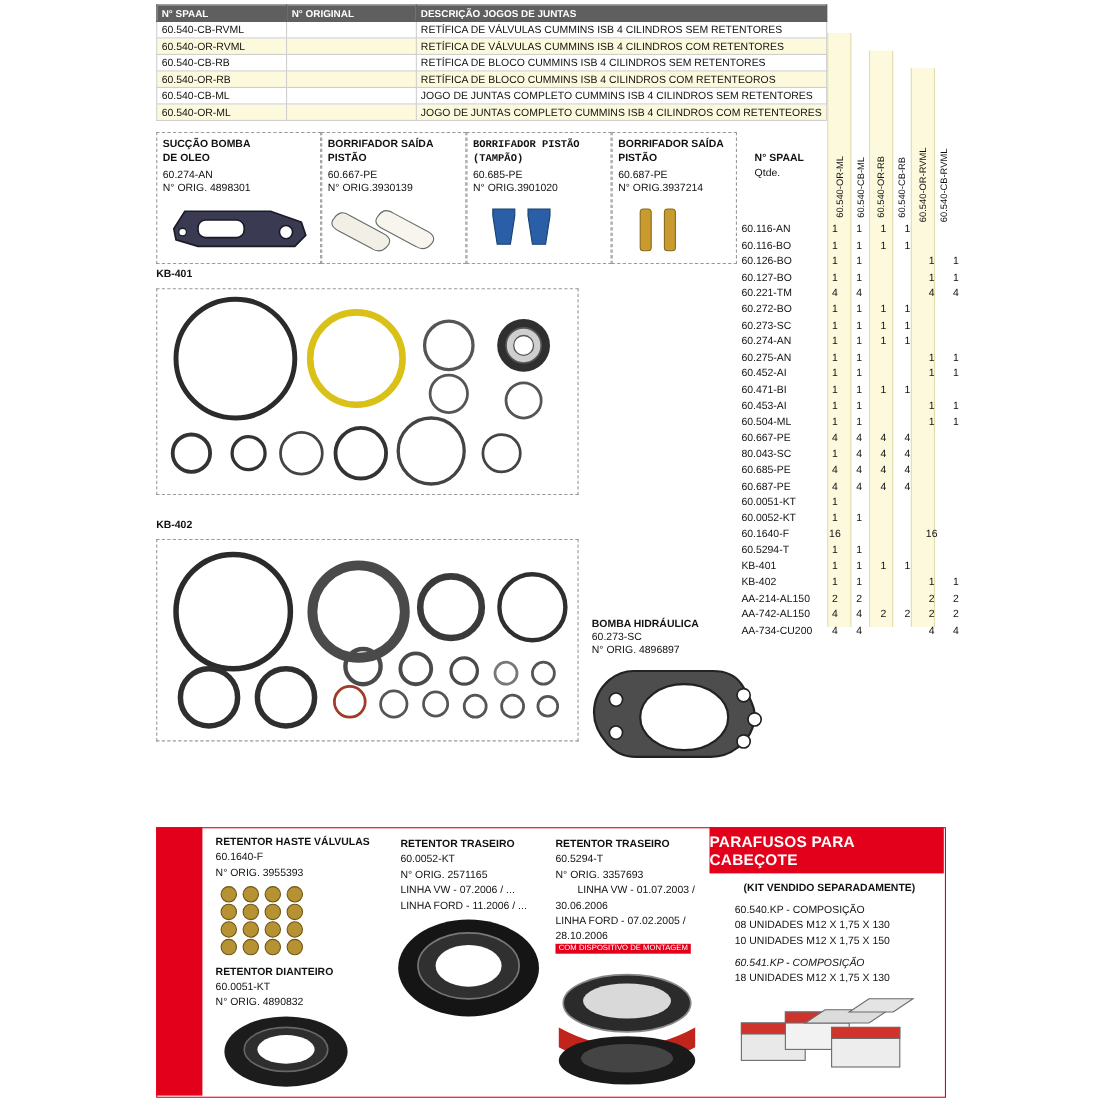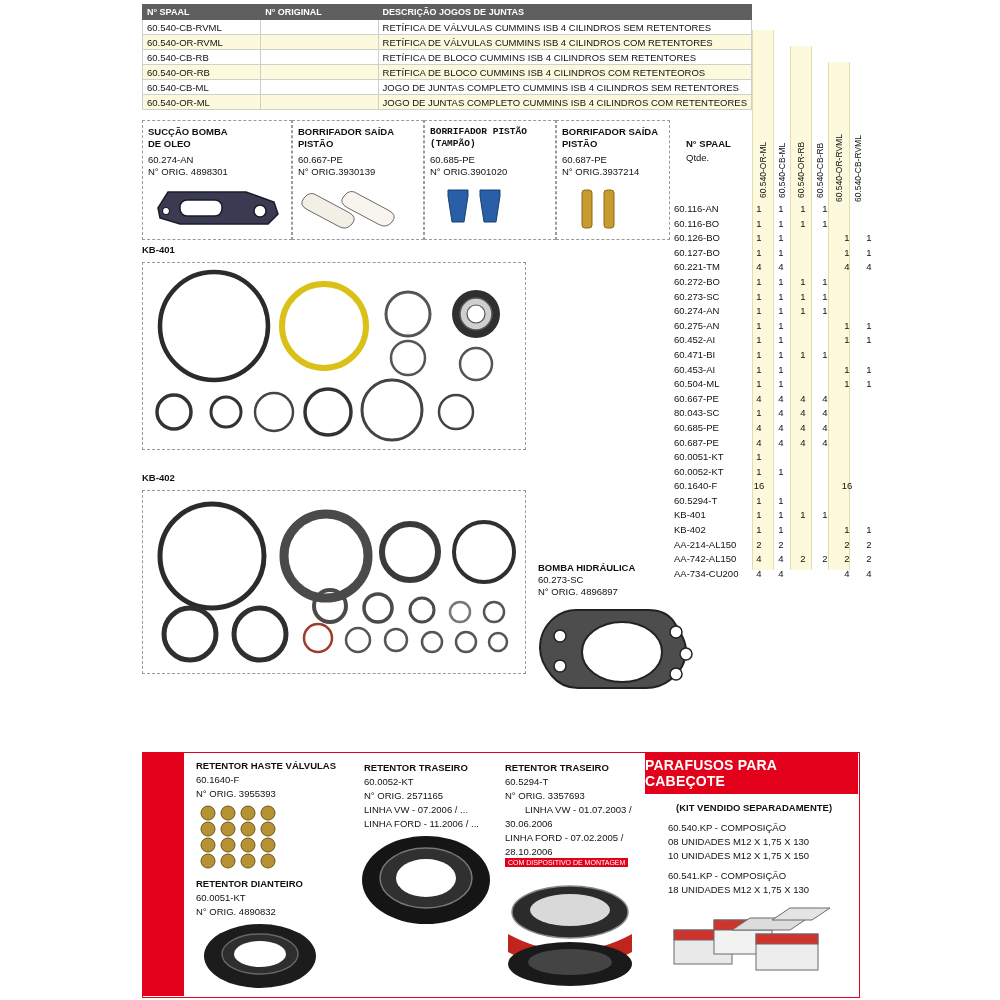--- a/index.html
+++ b/index.html
@@ -494,21 +494,21 @@
     <path d="M8 62 q62 34 124 0 l0 18 q-62 34 -124 0z" fill="#c0241a"></path>
     <ellipse cx="70" cy="92" rx="62" ry="22" fill="#1a1a1a"></ellipse>
     <ellipse cx="70" cy="90" rx="42" ry="13" fill="#444"></ellipse>
   </svg>
 
   <div class="redtitle">PARAFUSOS PARA CABEÇOTE</div>
   <div class="lbl lblb" style="left:676px;top:802px;">(KIT VENDIDO SEPARADAMENTE)</div>
   <div class="lbl" style="left:668px;top:822px;">60.540.KP - COMPOSIÇÃO</div>
   <div class="lbl" style="left:668px;top:836px;">08 UNIDADES M12 X 1,75 X 130</div>
   <div class="lbl" style="left:668px;top:850px;">10 UNIDADES M12 X 1,75 X 150</div>
-  <div class="lbl" style="left:668px;top:870px;">60.541.KP - COMPOSIÇÃO</div>
+  <div class="lbl" style="left:668px;top:870px;font-style:italic;">60.541.KP - COMPOSIÇÃO</div>
   <div class="lbl" style="left:668px;top:884px;">18 UNIDADES M12 X 1,75 X 130</div>
   <svg style="position:absolute;left:668px;top:900px;" width="180" height="92" viewBox="0 0 180 92">
     <g stroke="#6a6a6a" stroke-width="1">
       <rect x="6" y="30" width="58" height="34" fill="#e9e9e9"></rect>
       <rect x="6" y="30" width="58" height="10" fill="#d0332c"></rect>
       <rect x="46" y="20" width="58" height="34" fill="#f2f2f2"></rect>
       <rect x="46" y="20" width="58" height="10" fill="#d0332c"></rect>
       <rect x="88" y="34" width="62" height="36" fill="#ededed"></rect>
       <rect x="88" y="34" width="62" height="10" fill="#d0332c"></rect>
       <path d="M64 30 l18 -12 h58 l-18 12z" fill="#dcdcdc"></path>

